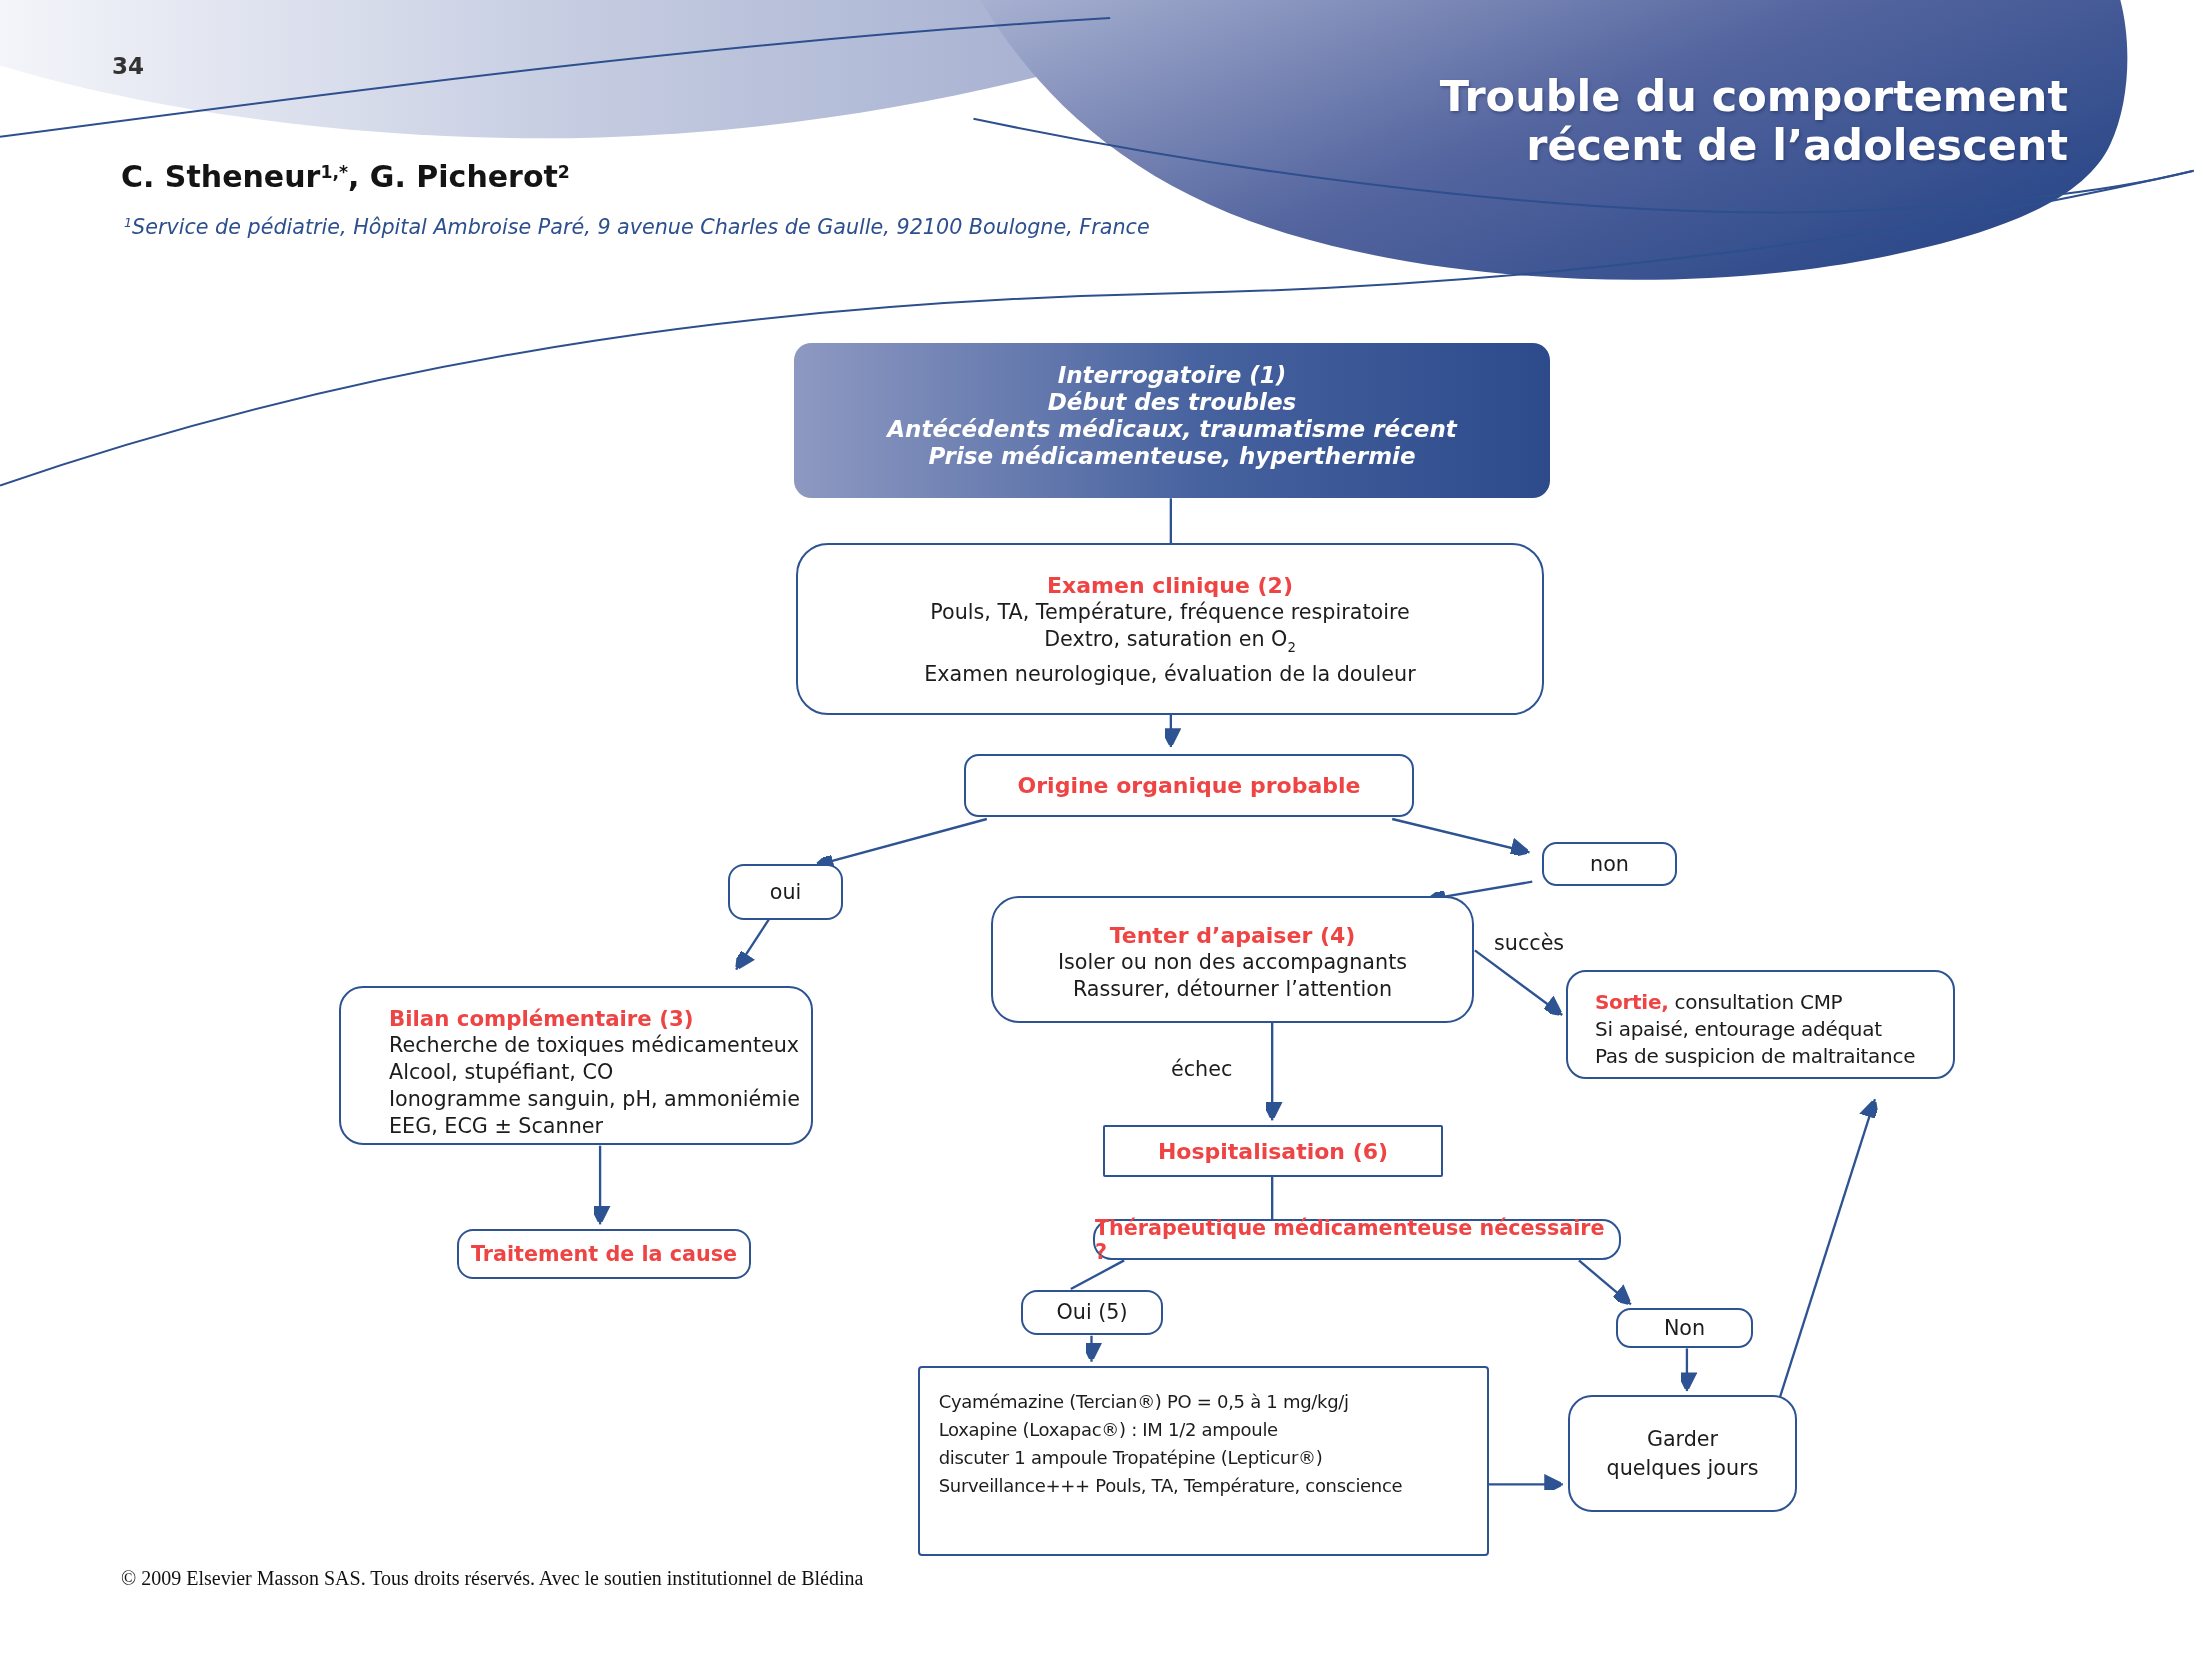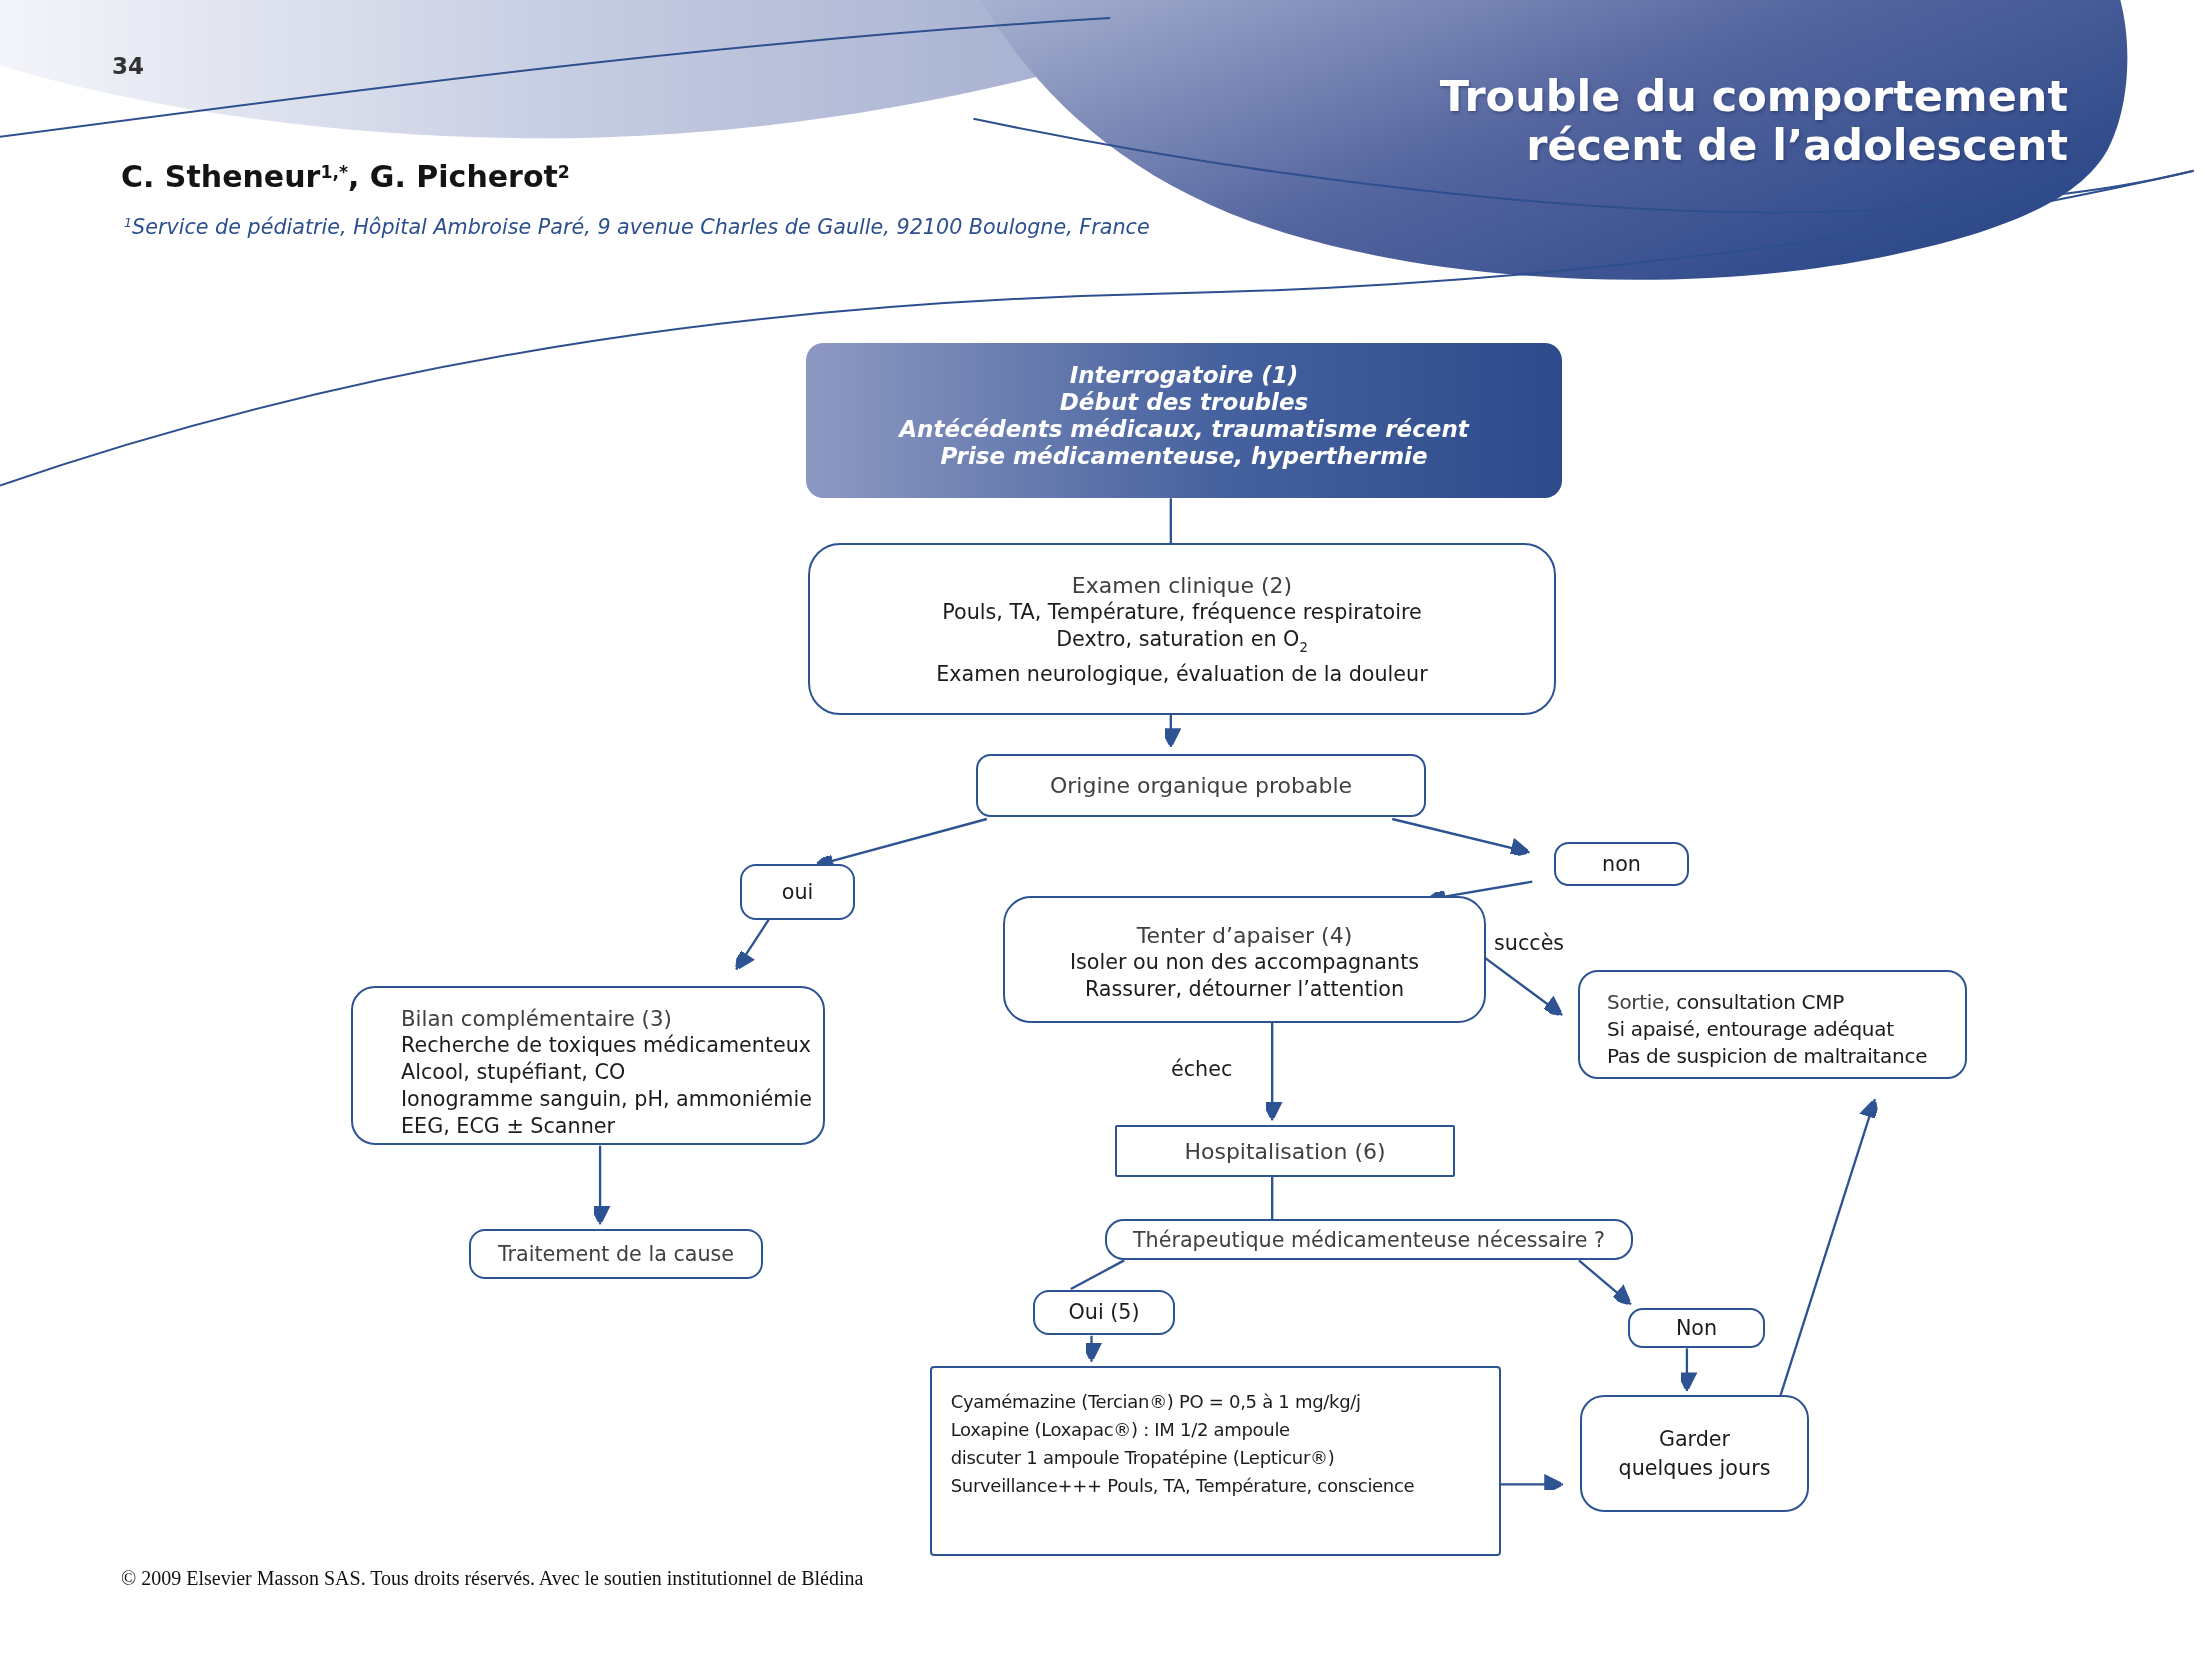--- a/index.html
+++ b/index.html
@@ -9,25 +9,25 @@
   .abs{position:absolute;}
   
   .page-num{font-size:23px;font-weight:bold;color:#333;}
   .title{font-size:43px;line-height:49px;font-weight:bold;color:#ffffff;text-align:right;
          text-shadow:1.3px 2px 3.3px rgba(25,40,85,.45);letter-spacing:0px;margin-top:24px;}
   .authors{font-size:30px;font-weight:bold;color:#141414;}
   .authors sup{font-size:17.3px;vertical-align:9.3px;}
   .affil{font-size:20.7px;font-style:italic;color:#2c4f8e;line-height:29px;}
   .affil sup{font-size:12.7px;vertical-align:6.7px;}
   
-  .fbox{position:absolute;box-sizing:border-box;background:#ffffff;border:2.7px solid #2d5392;z-index:3;margin-left:12px;}
+  .fbox{position:absolute;box-sizing:border-box;background:#ffffff;border:2.7px solid #2d5392;z-index:3;}
   .grad{background:linear-gradient(90deg,#8e99c2 0%,#45619e 55%,#2d4a8b 100%);border:none;}
   .line{line-height:27px;font-size:20.7px;white-space:pre;}
   .ctr{text-align:center;}
-  .btitle{color:#404040;font-weight:normal;font-size:22px;}
+  .btitle{color:#ef4444;font-weight:bold;font-size:22px;}
   .wit{color:#ffffff;font-style:italic;font-weight:bold;font-size:23px;line-height:27px;}
   .flex{display:flex;align-items:center;justify-content:center;}
   .lbl{position:absolute;font-size:20.7px;color:#1c1c1c;z-index:3;}
   sub.o2{font-size:13.3px;vertical-align:-6px;}
   .footer{font-family:"Liberation Serif","DejaVu Serif",serif;font-size:20px;color:#111;}
 </style>
 </head>
 <body>
 
 <div id="page">

